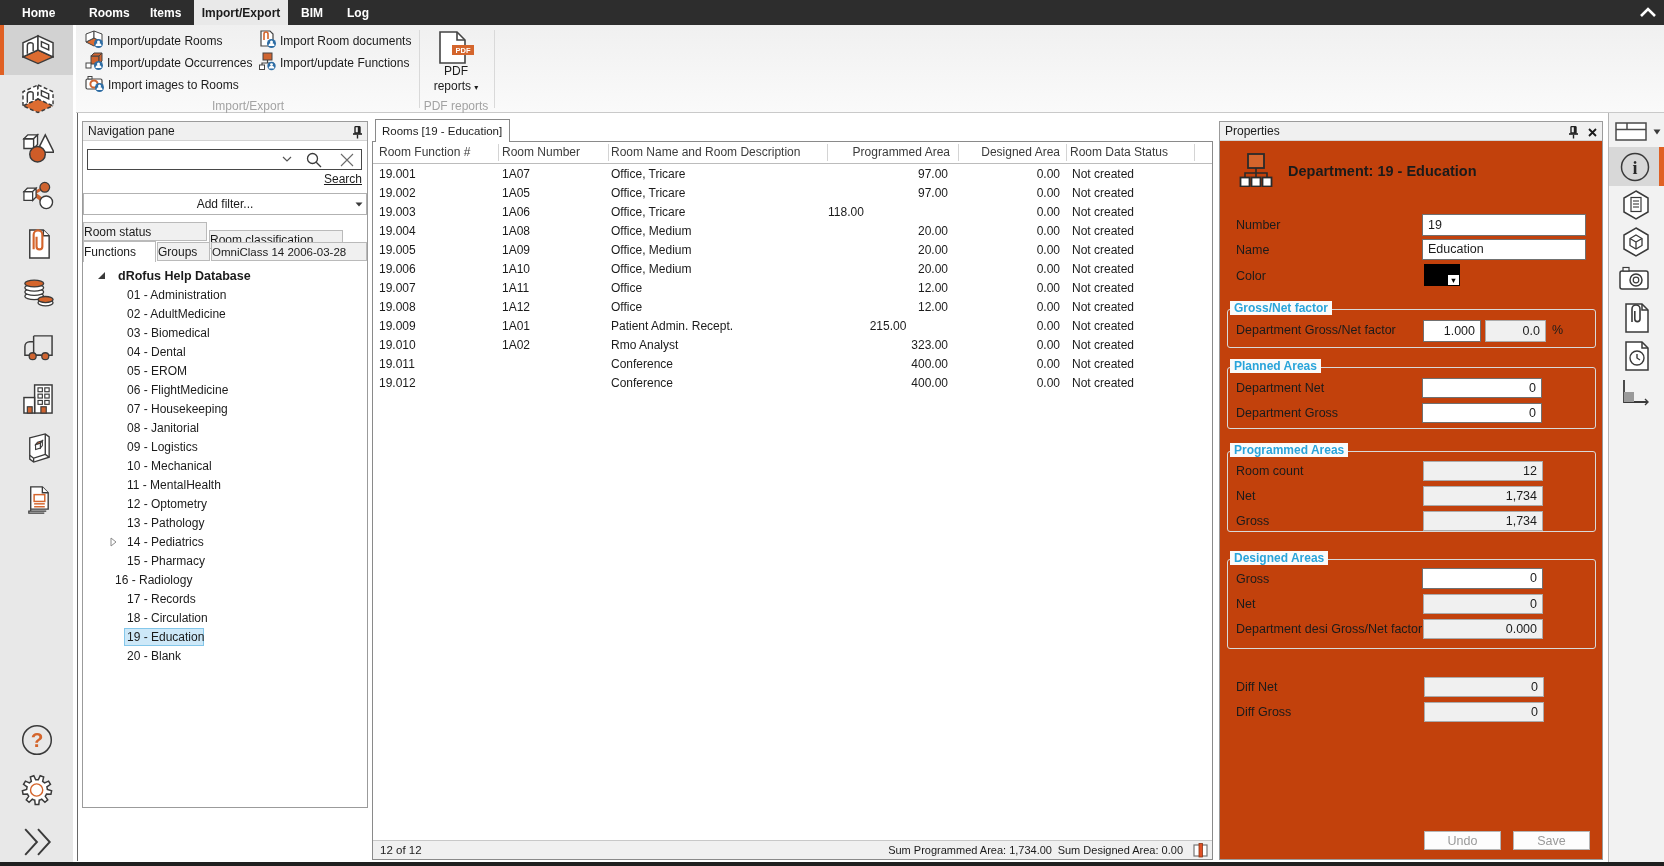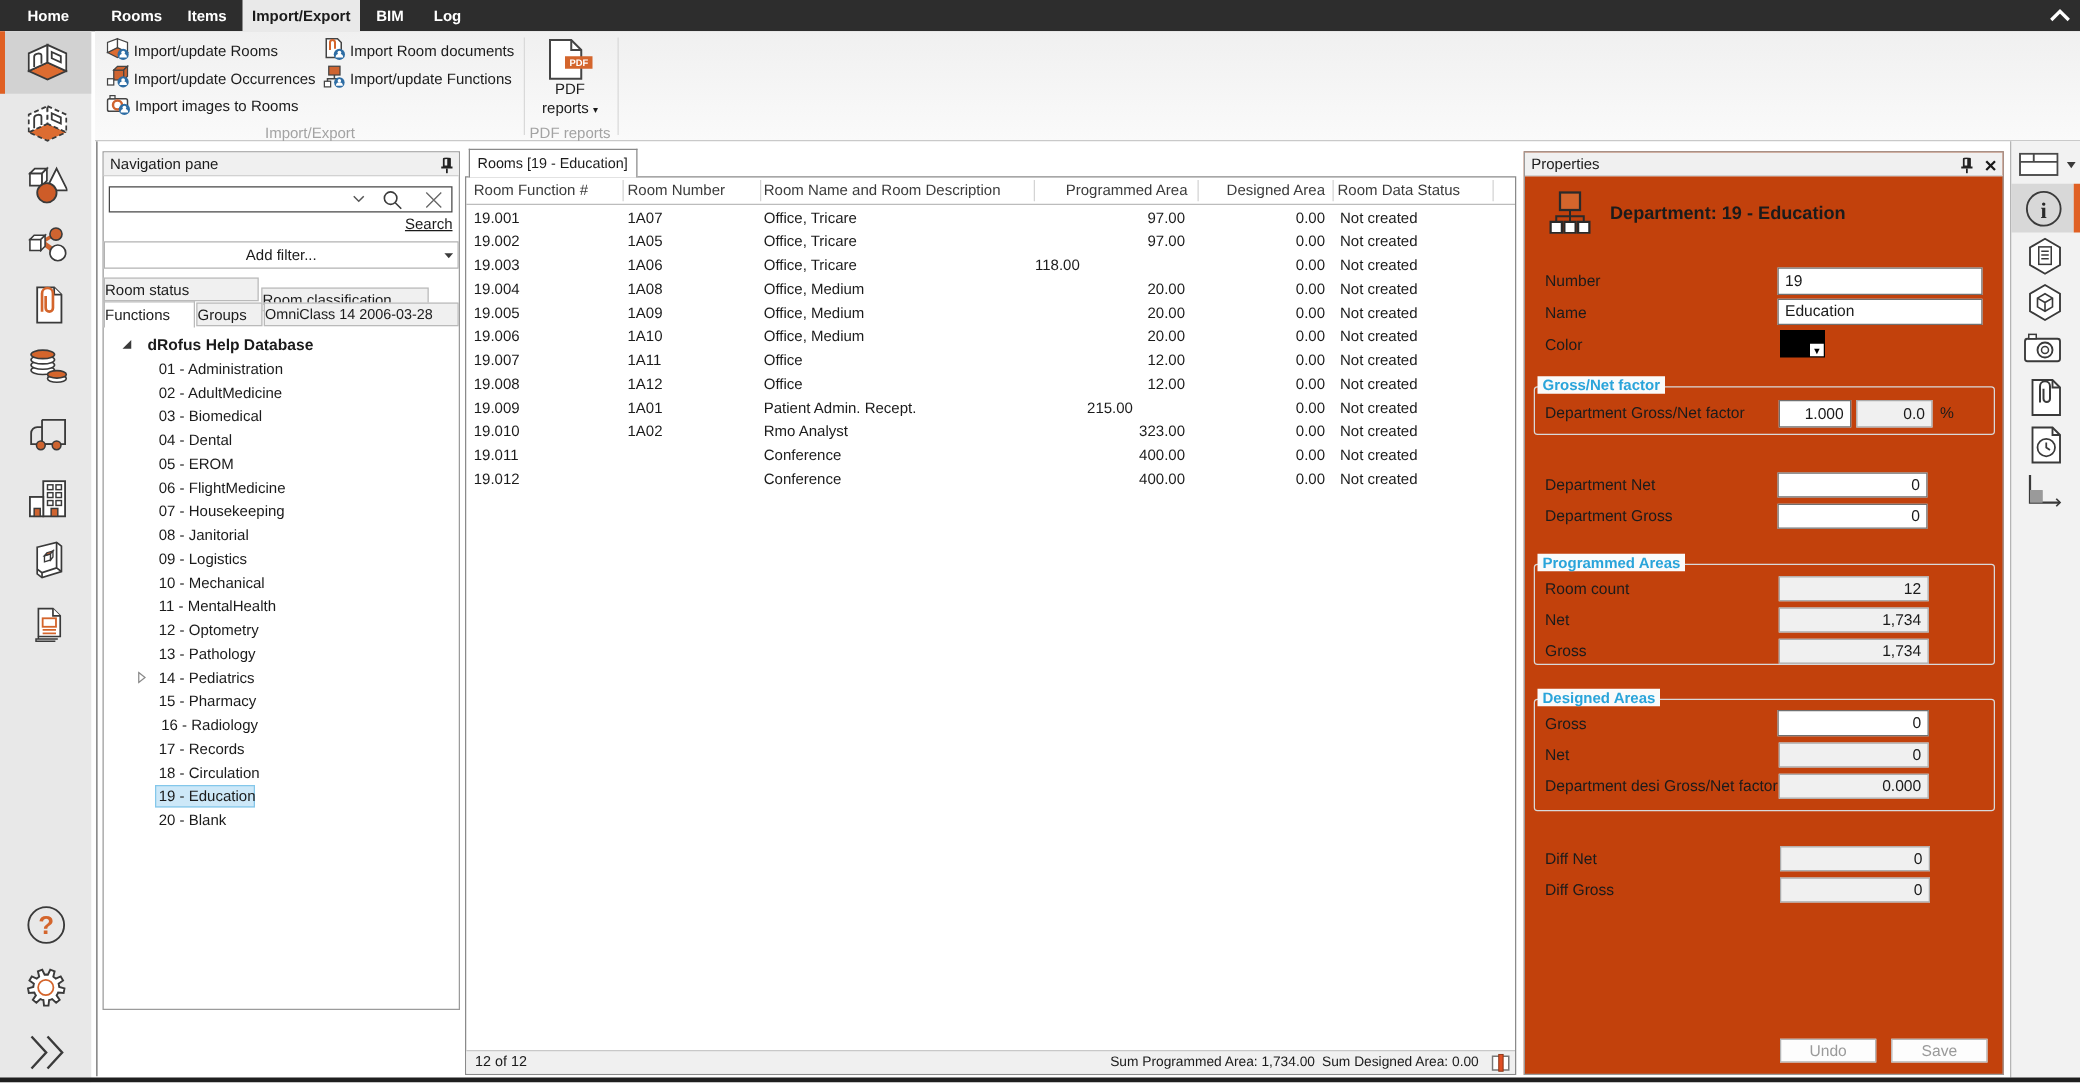--- a/index.html
+++ b/index.html
@@ -258,21 +258,21 @@
 <div class="tree abs" style="left:127px;top:438px">09 - Logistics</div>
 <div class="tree abs" style="left:127px;top:457px">10 - Mechanical</div>
 <div class="tree abs" style="left:127px;top:476px">11 - MentalHealth</div>
 <div class="tree abs" style="left:127px;top:495px">12 - Optometry</div>
 <div class="tree abs" style="left:127px;top:514px">13 - Pathology</div>
 <svg class="abs" style="left:110px;top:537px" width="7" height="10" viewBox="0 0 7 10">
     <polygon points="1,1 6,5 1,9" fill="none" stroke="#8a8a8a" stroke-width="1"></polygon>
   </svg>
 <div class="tree abs" style="left:127px;top:533px">14 - Pediatrics</div>
 <div class="tree abs" style="left:127px;top:552px">15 - Pharmacy</div>
-<div class="tree abs" style="left:129px;top:571px">16 - Radiology</div>
+<div class="tree abs" style="left:115px;top:571px">16 - Radiology</div>
 <div class="tree abs" style="left:127px;top:590px">17 - Records</div>
 <div class="tree abs" style="left:127px;top:609px">18 - Circulation</div>
 <div class="abs" style="left:124px;top:628px;width:80px;height:18px;background:#cde8f8;border:1px solid #84c7ea"></div>
 <div class="tree abs" style="left:127px;top:628px">19 - Education</div>
 <div class="tree abs" style="left:127px;top:647px">20 - Blank</div>
 
 <div class="abs" style="left:375px;top:119px;width:135px;height:23px;background:#fff;border:1px solid #8a8a8a;border-bottom:none;z-index:2;line-height:23px;padding-left:6px;font-size:11.5px">Rooms [19 - Education]</div>
 <div class="abs" style="left:372px;top:141px;width:841px;height:719px;background:#fff;border:1px solid #8a8a8a"></div>
 <div class="th" style="left:379px;top:142px">Room Function #</div>
 <div class="th" style="left:502px;top:142px">Room Number</div>
@@ -385,20 +385,23 @@
   <div class="abs" style="left:204px;top:142px;width:36px;height:22px;background:#000">
     <div class="abs" style="right:1px;bottom:1px;width:11px;height:10px;background:#fff;font-size:7.5px;text-align:center;line-height:11px;color:#000">▼</div>
   </div>
   <div class="grp" style="top:187px;height:39px">
       <span class="glabel">Gross/Net factor</span>
     </div>
   <div class="plabel" style="top:201px;left:16px">Department Gross/Net factor</div>
   <div class="pinput r" style="left:203px;top:198px;width:58px;height:22px;line-height:20px">1.000</div>
   <div class="pinput r dis" style="left:265px;top:198px;width:61px;height:22px;line-height:20px">0.0</div>
   <div class="plabel" style="left:332px;top:201px">%</div>
+  <div class="grp" style="top:245px;height:62px">
+      <span class="glabel">Planned Areas</span>
+    </div>
   <div class="plabel" style="top:259px;left:16px">Department Net</div>
   <div class="plabel" style="top:284px;left:16px">Department Gross</div>
   <div class="pinput r" style="left:202px;top:256px;width:120px;height:20px;line-height:18px">0</div>
   <div class="pinput r" style="left:202px;top:281px;width:120px;height:20px;line-height:18px">0</div>
   <div class="grp" style="top:329px;height:81px">
       <span class="glabel">Programmed Areas</span>
     </div>
   <div class="plabel" style="top:342px;left:16px">Room count</div>
   <div class="plabel" style="top:367px;left:16px">Net</div>
   <div class="plabel" style="top:392px;left:16px">Gross</div>

